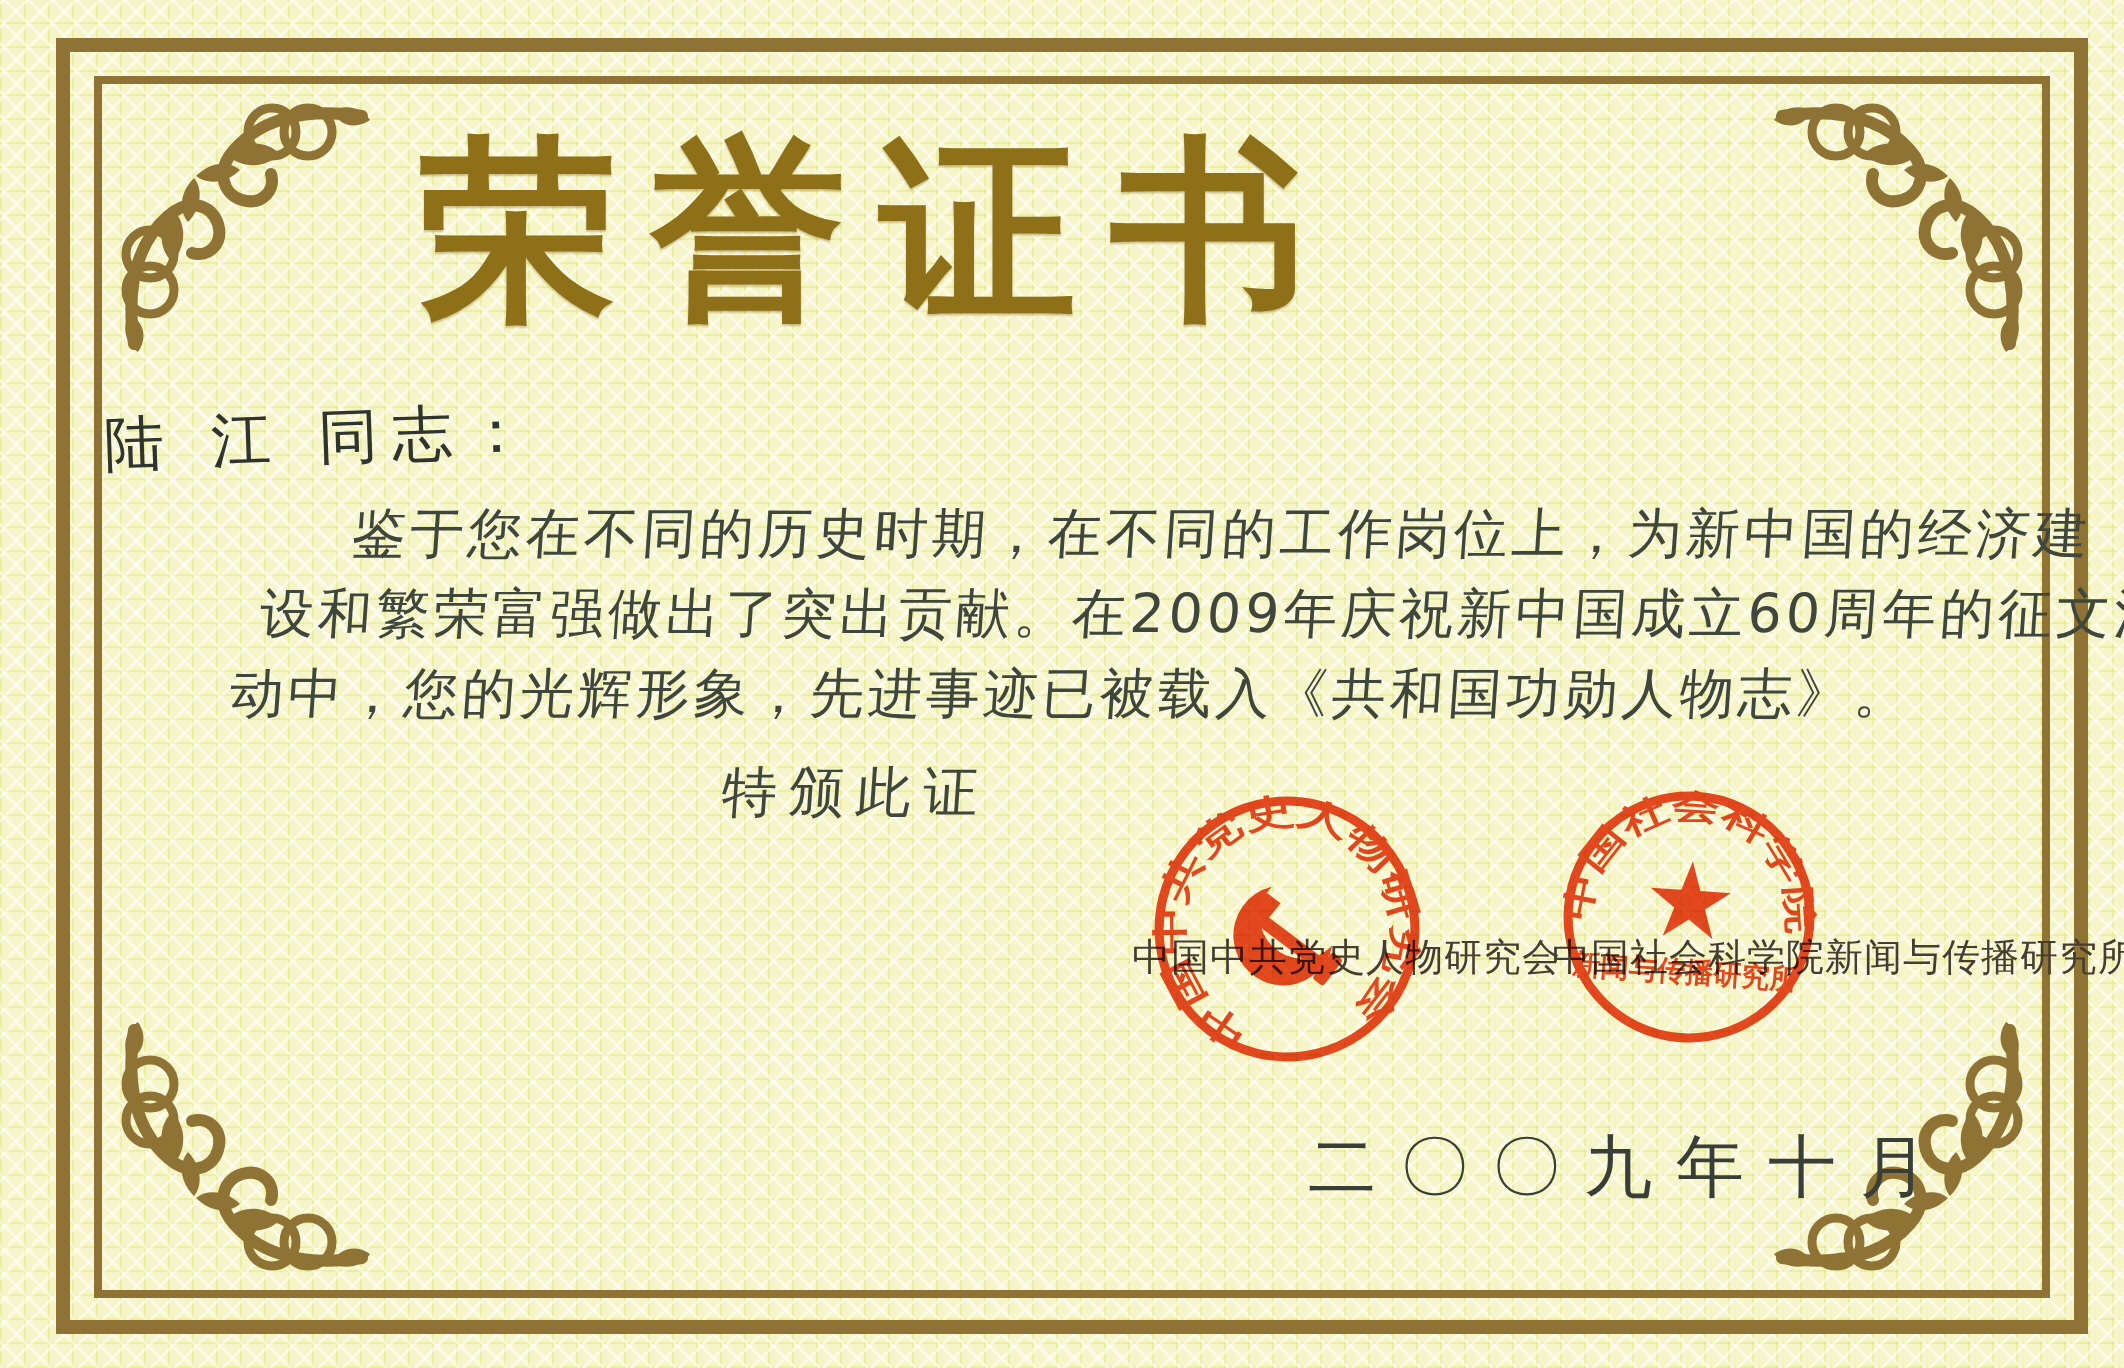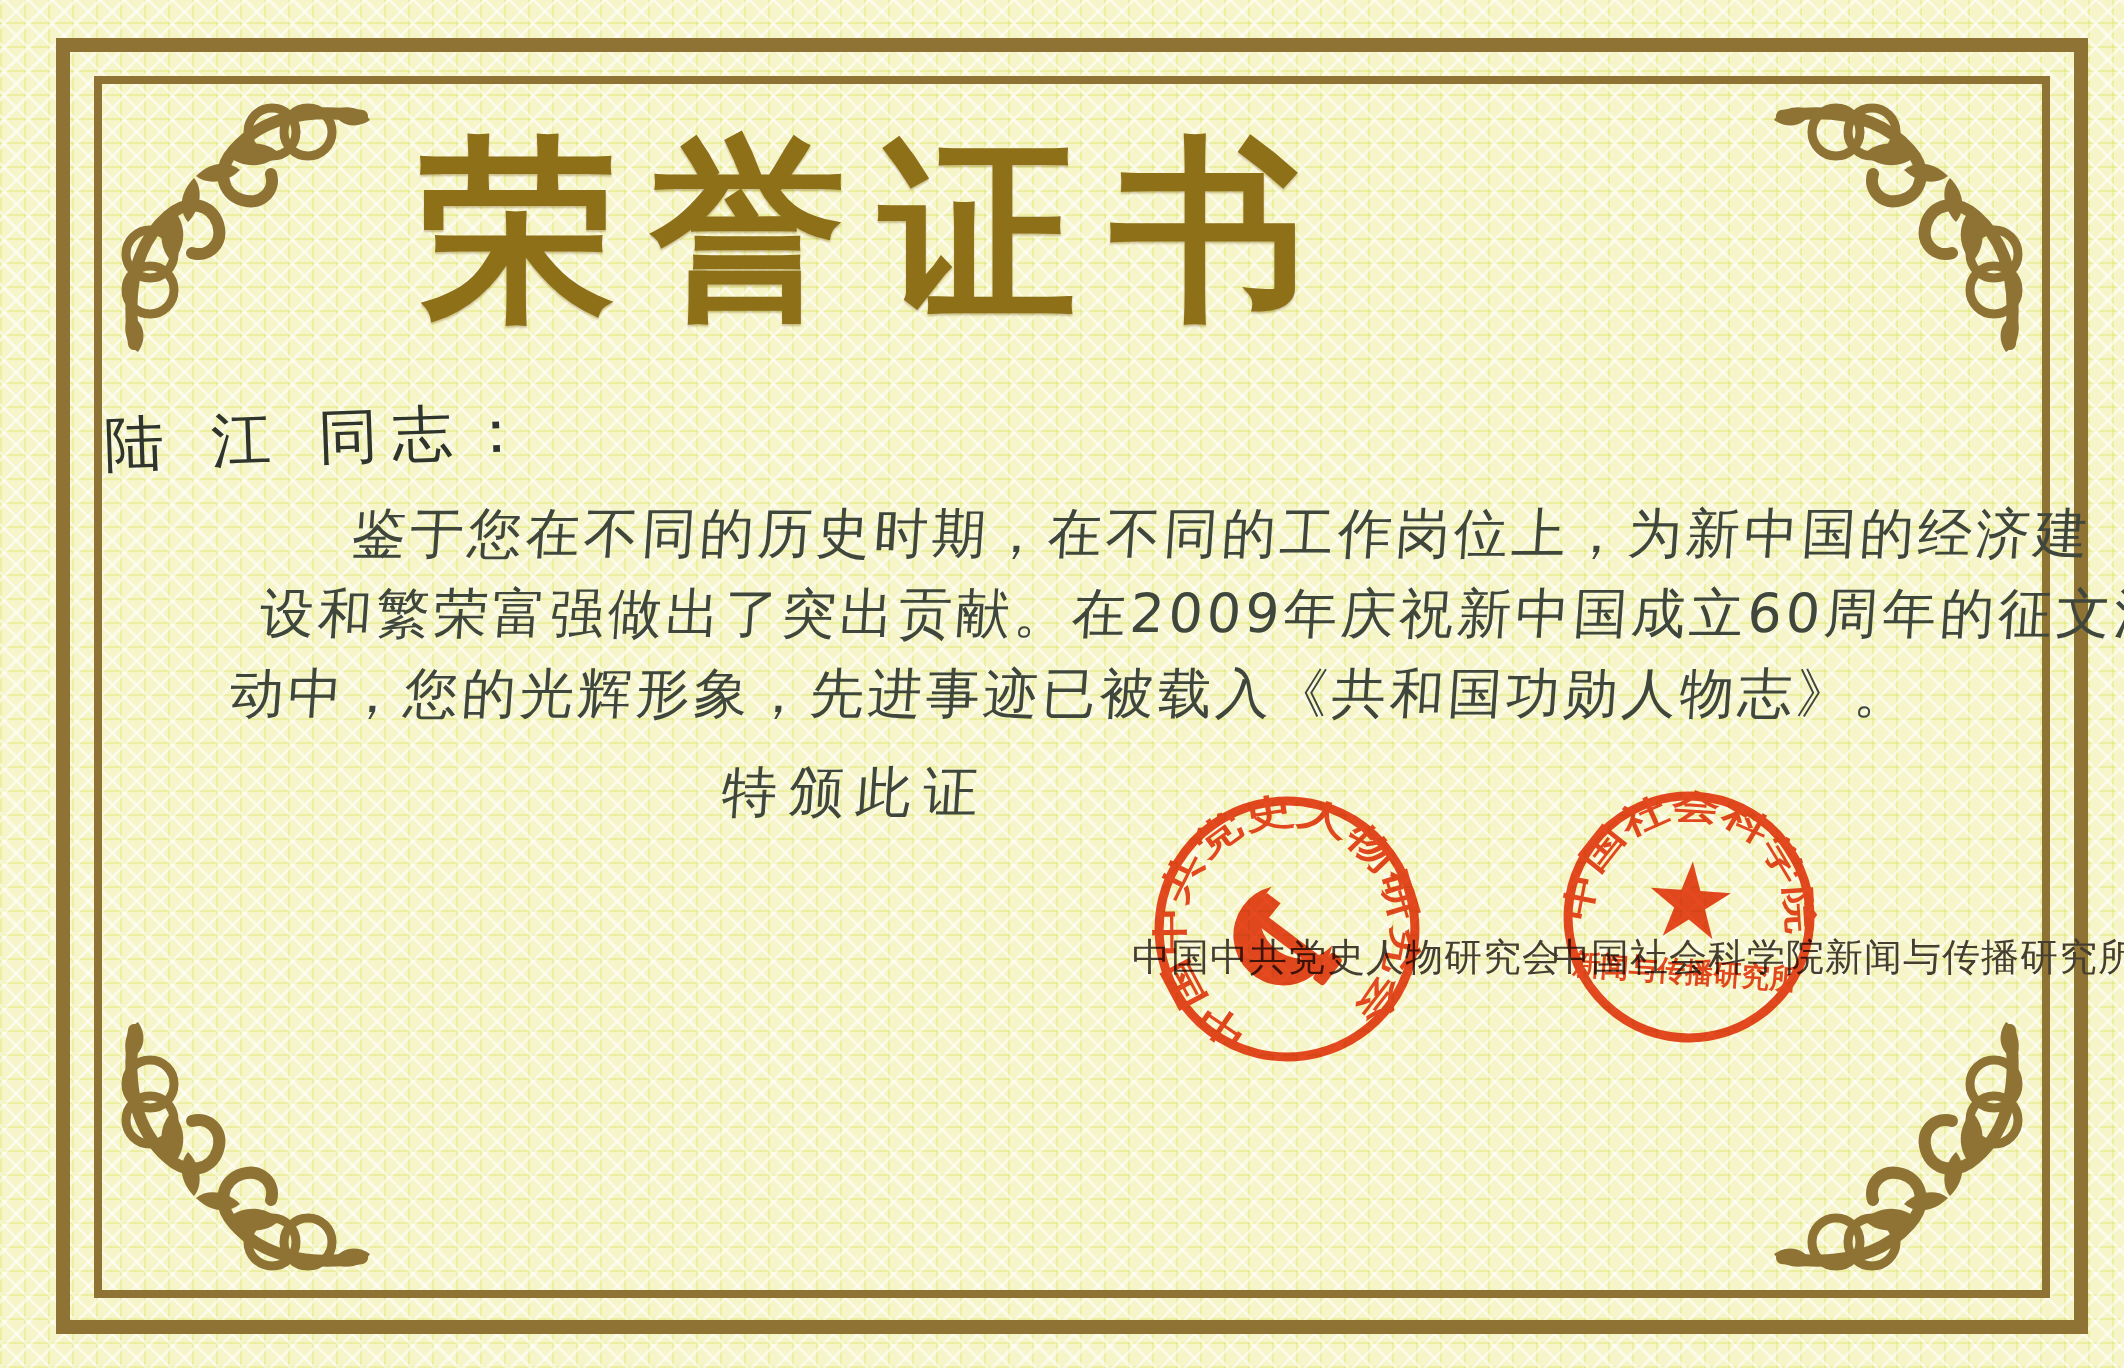--- a/index.html
+++ b/index.html
@@ -158,14 +158,15 @@
     <circle cx="132" cy="132" r="120" fill="none" stroke="#e83a10" stroke-width="9"></circle>
     <g transform="rotate(-97 132 132)">
       <text font-size="34" font-weight="bold" fill="#e83a10" font-family="DejaVu Sans, sans-serif">
         <textPath href="#seal-arc-right" textLength="330" lengthAdjust="spacingAndGlyphs">中国社会科学院</textPath>
       </text>
     </g>
     <text x="132" y="152" text-anchor="middle" font-size="104" fill="#e83a10">★</text>
     <text x="132" y="196" text-anchor="middle" font-size="28" font-weight="bold" fill="#e83a10" font-family="DejaVu Sans, sans-serif">新闻与传播研究所</text>
   </svg>
 
+  <div class="date-line">二〇〇九年十月</div>
 
 </div>
 
 </body></html>

